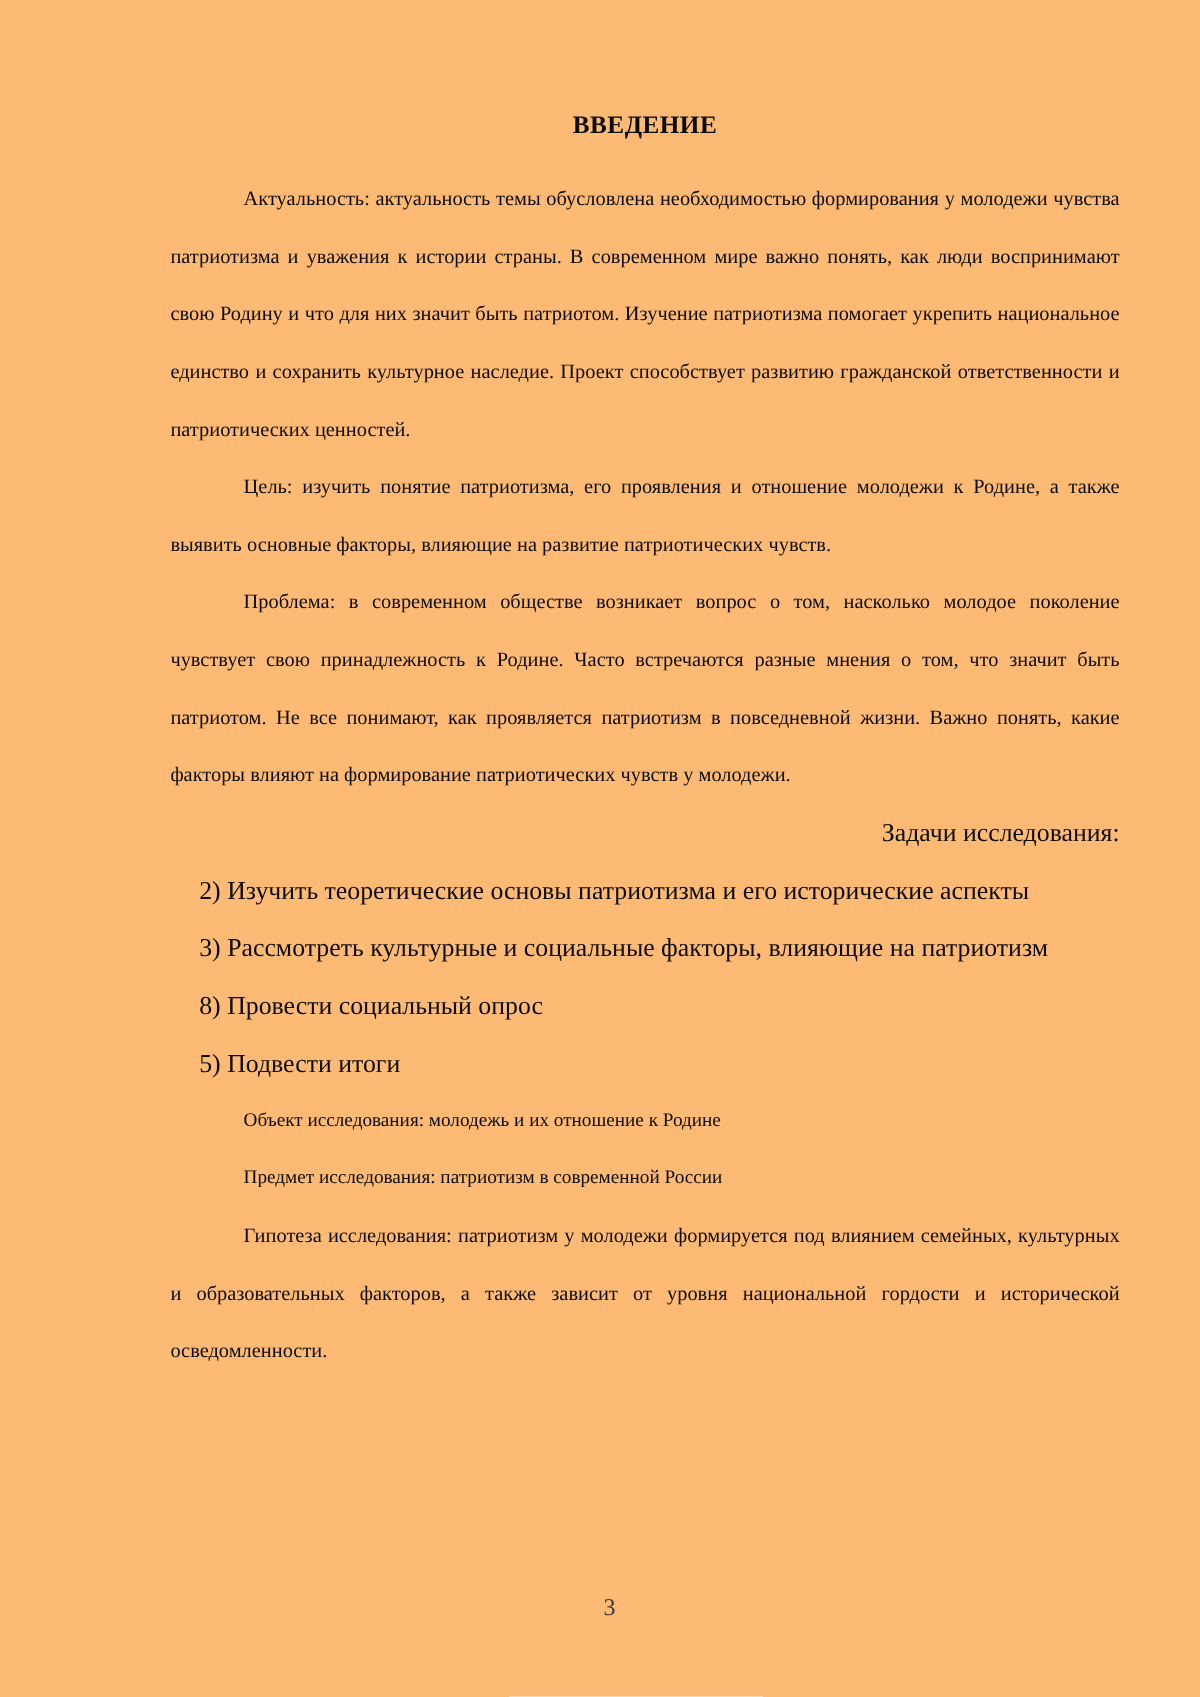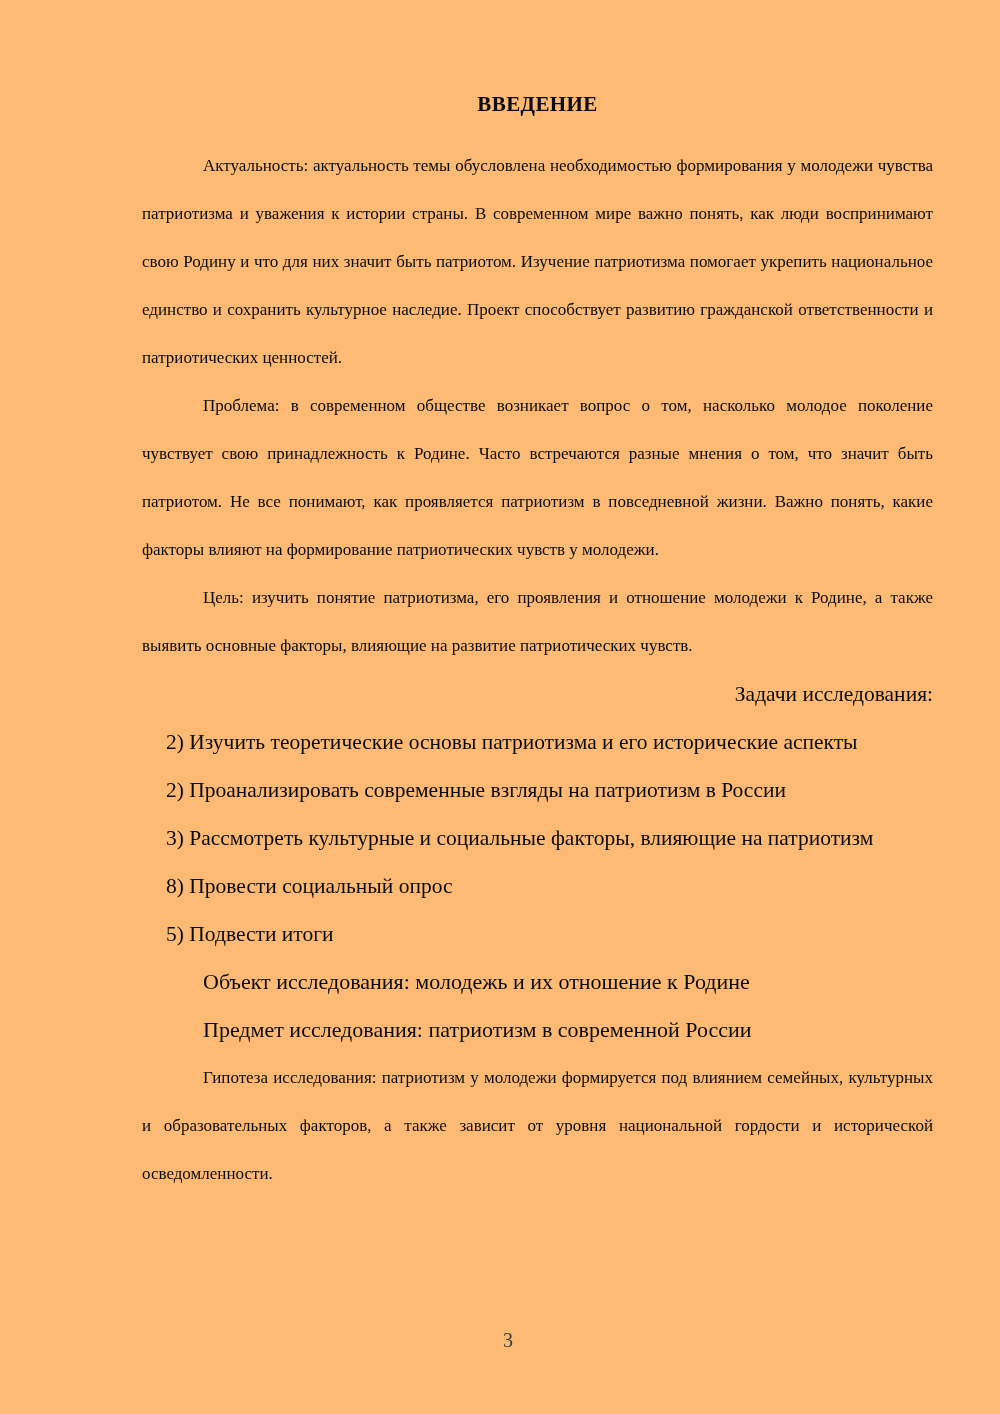--- a/index.html
+++ b/index.html
@@ -50,21 +50,21 @@
     margin: 0;
     font-size: 21.5px;
     line-height: 48px;
     text-align: justify;
     text-justify: inter-word;
     text-indent: 24px;
   }
   
   p.subject-line {
     margin: 0;
-    font-size: 22px;
+    font-size: 16px;
     line-height: 48px;
     text-align: left;
     text-indent: 61px;
   }
   p.plain-left {
     margin: 0;
     font-size: 21.5px;
     line-height: 48px;
     text-align: right;
     text-indent: 61px;
@@ -89,29 +89,28 @@
 <body>
 
 <div class="page">
 
   <div class="content">
 
     <h1 class="doc-heading">ВВЕДЕНИЕ</h1>
 
     <p class="body-par">Актуальность: актуальность темы обусловлена необходимостью формирования у молодежи чувства патриотизма и уважения к истории страны. В современном мире важно понять, как люди воспринимают свою Родину и что для них значит быть патриотом. Изучение патриотизма помогает укрепить национальное единство и сохранить культурное наследие. Проект способствует развитию гражданской ответственности и патриотических ценностей.</p>
 
+    <p class="body-par">Цель: изучить понятие патриотизма, его проявления и отношение молодежи к Родине, а также выявить основные факторы, влияющие на развитие патриотических чувств.</p>
+
     <p class="body-par">Проблема: в современном обществе возникает вопрос о том, насколько молодое поколение чувствует свою принадлежность к Родине. Часто встречаются разные мнения о том, что значит быть патриотом. Не все понимают, как проявляется патриотизм в повседневной жизни. Важно понять, какие факторы влияют на формирование патриотических чувств у молодежи.</p>
-
-    <p class="body-par">Цель: изучить понятие патриотизма, его проявления и отношение молодежи к Родине, а также выявить основные факторы, влияющие на развитие патриотических чувств.</p>
 
     <p class="plain-left">Задачи исследования:</p>
 
     <p class="task-item">2) Изучить теоретические основы патриотизма и его исторические аспекты</p>
 
-    <p class="task-item">2) Проанализировать современные взгляды на патриотизм в России</p>
 
     <p class="task-item">3) Рассмотреть культурные и социальные факторы, влияющие на патриотизм</p>
 
     <p class="task-item">8) Провести социальный опрос</p>
 
     <p class="task-item">5) Подвести итоги</p>
 
     <p class="subject-line">Объект исследования: молодежь и их отношение к Родине</p>
 
     <p class="subject-line">Предмет исследования: патриотизм в современной России</p>

